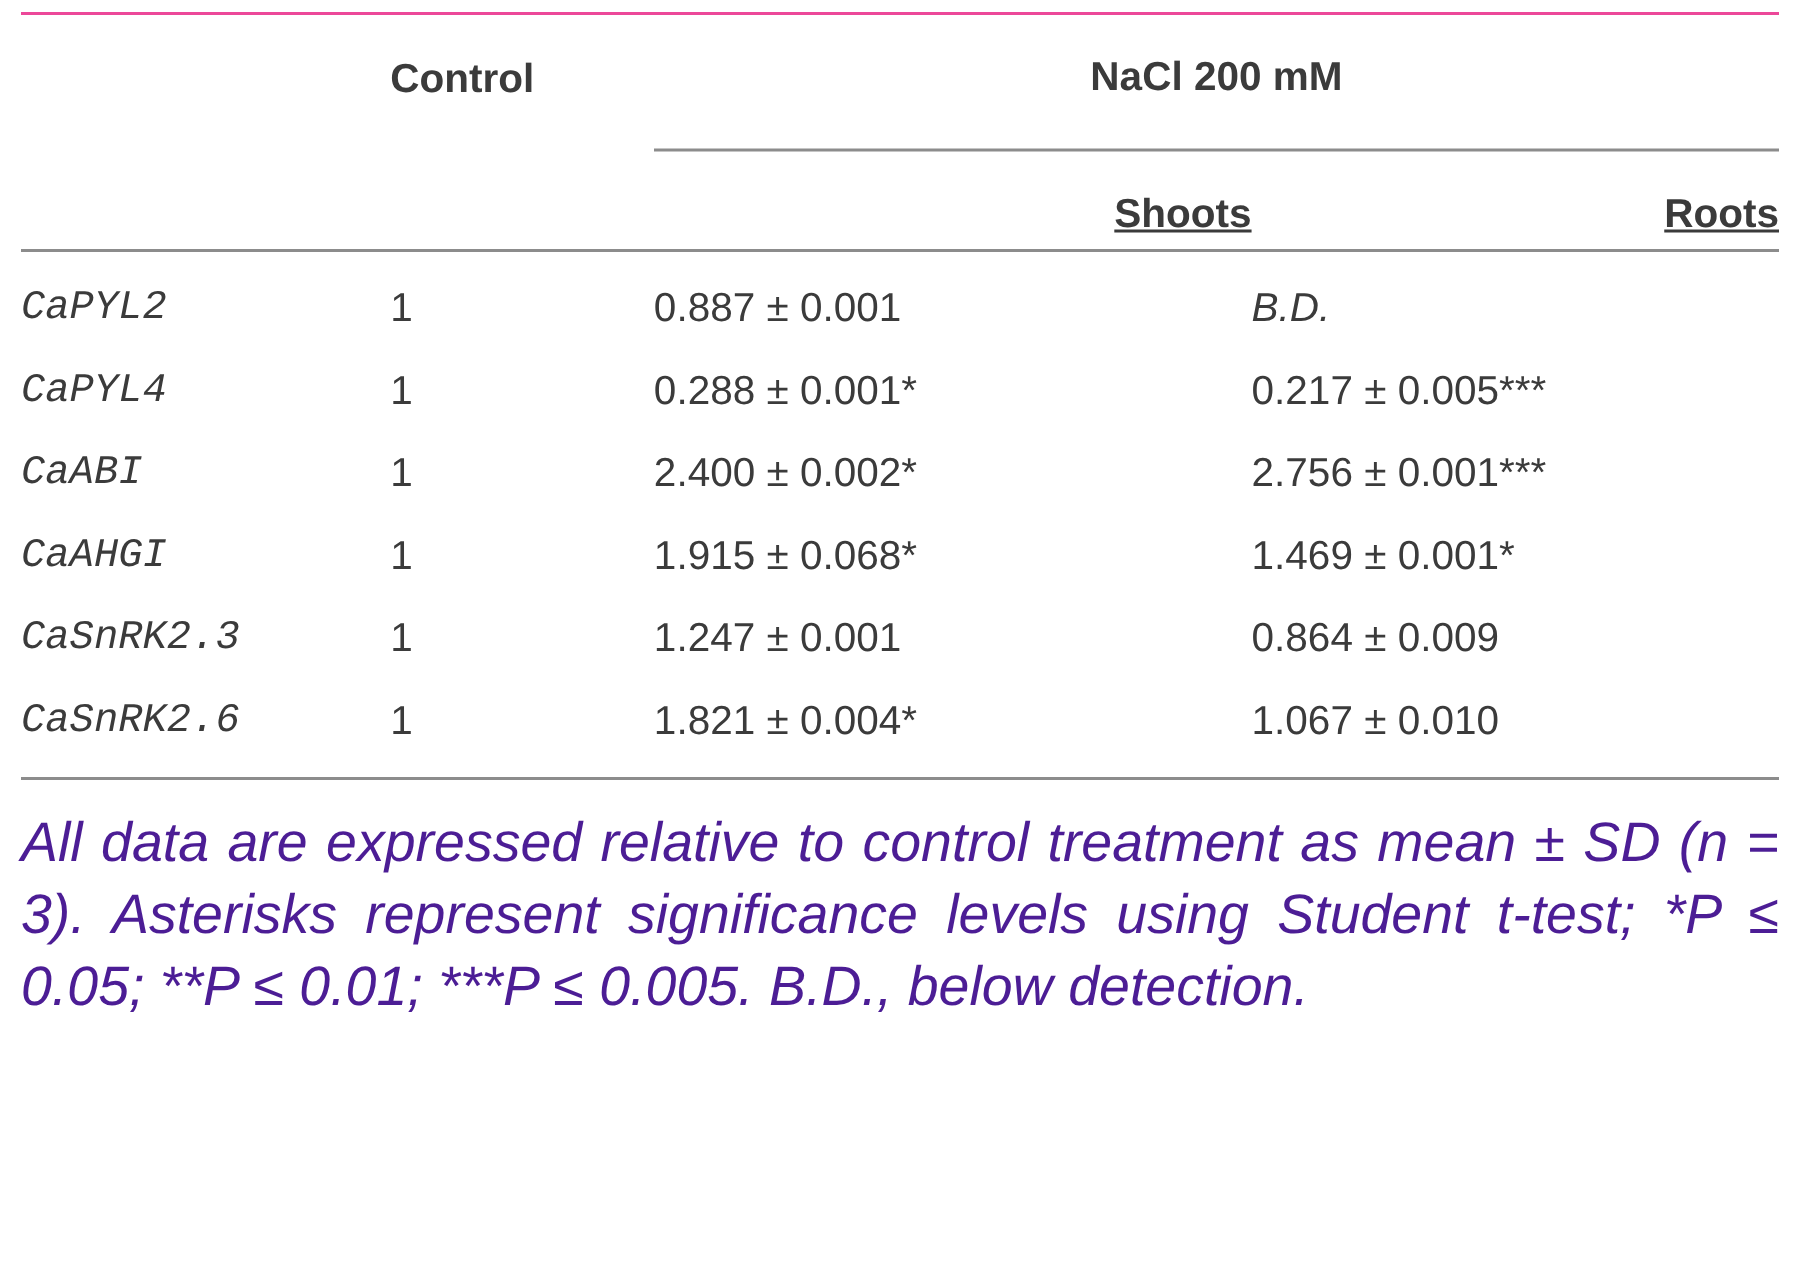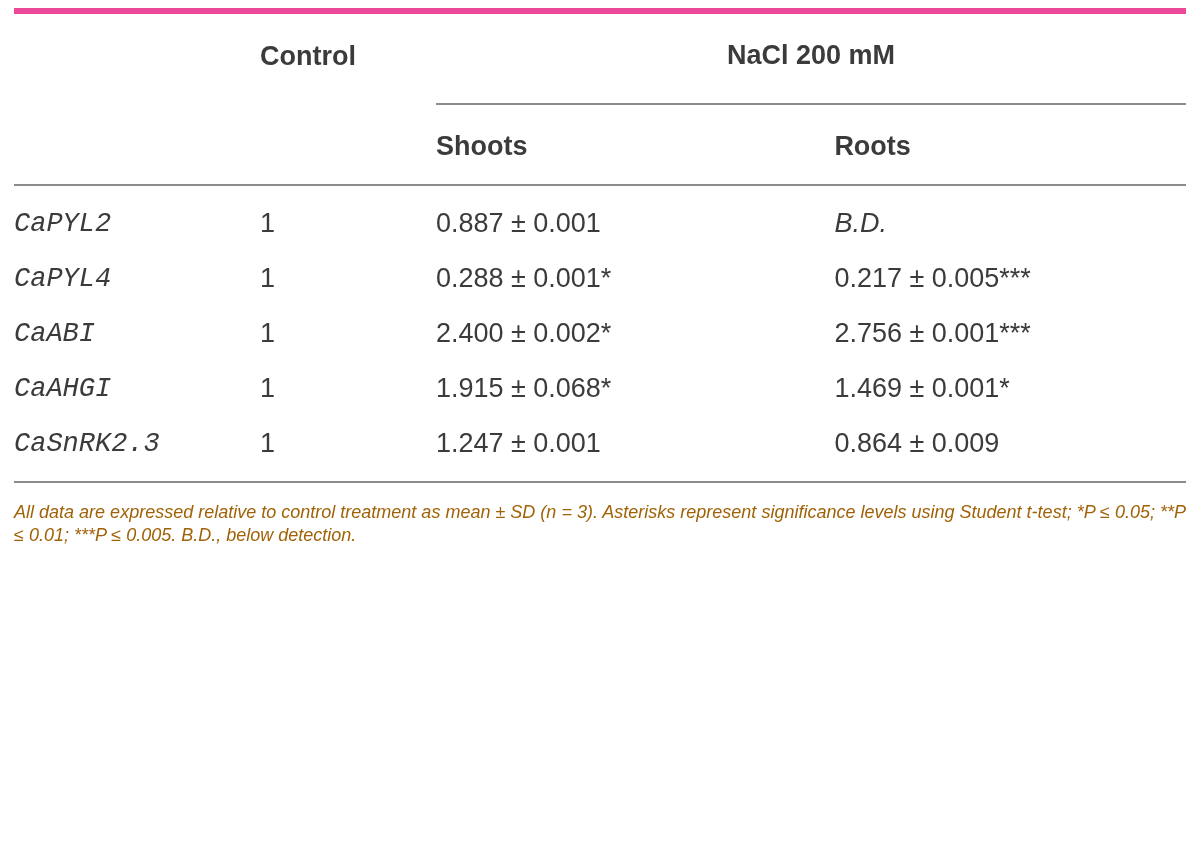--- a/index.html
+++ b/index.html
@@ -13,21 +13,21 @@
     color: #3b3b3b;
   }
   .wrap {
     box-sizing: border-box;
     width: 1200px;
     padding: 8px 14px 0 14px;
   }
   table.data-table {
     width: 100%;
     border-collapse: collapse;
-    border-top: 6px solid #ec4899;
+    border-top: 2px solid #ec4899;
     table-layout: fixed;
   }
   col.c-gene    { width: 21%; }
   col.c-control { width: 15%; }
   col.c-shoots  { width: 34%; }
   col.c-roots   { width: 30%; }
 
   th, td {
     font-size: 27px;
     font-weight: 400;
@@ -43,24 +43,25 @@
     text-align: left;
   }
   tr.hdr1 th.nacl {
     text-align: center;
     border-bottom: 2px solid #8c8c8c;
   }
 
   
   tr.hdr2 th {
     padding-top: 26px;
-    padding-bottom: 22px;
+    padding-bottom: 8px;
     font-weight: 700;
-    text-align: left;
+    text-align: right;
     border-bottom: 2px solid #8c8c8c;
+    text-decoration: underline;
   }
   tr.hdr2 th.spacer {
     border-bottom: 2px solid #8c8c8c;
   }
 
   
   tbody td {
     padding-top: 12px;
     padding-bottom: 12px;
   }
@@ -80,25 +81,25 @@
     text-align: left;
   }
   td.shoots, td.roots {
   }
   td.bd {
     font-style: italic;
   }
 
   .footnote {
     margin-top: 18px;
-    font-size: 18px;
+    font-size: 37px;
     font-style: italic;
     line-height: 1.3;
     text-align: justify;
-    color: #a16207;
+    color: #4c1d95;
   }
 </style>
 </head>
 <body>
 
 <div class="wrap">
   <table class="data-table">
     <colgroup>
       <col class="c-gene">
       <col class="c-control">
@@ -142,17 +143,23 @@
         <td class="control">1</td>
         <td class="shoots">1.915 ± 0.068*</td>
         <td class="roots">1.469 ± 0.001*</td>
       </tr>
       <tr>
         <td class="gene">CaSnRK2.3</td>
         <td class="control">1</td>
         <td class="shoots">1.247 ± 0.001</td>
         <td class="roots">0.864 ± 0.009</td>
       </tr>
+      <tr>
+        <td class="gene">CaSnRK2.6</td>
+        <td class="control">1</td>
+        <td class="shoots">1.821 ± 0.004*</td>
+        <td class="roots">1.067 ± 0.010</td>
+      </tr>
     </tbody>
   </table>
 
   <div class="footnote">All data are expressed relative to control treatment as mean ± SD (n = 3). Asterisks represent significance levels using Student t-test; *P ≤ 0.05; **P ≤ 0.01; ***P ≤ 0.005. B.D., below detection.</div>
 </div>
 
 </body></html>

